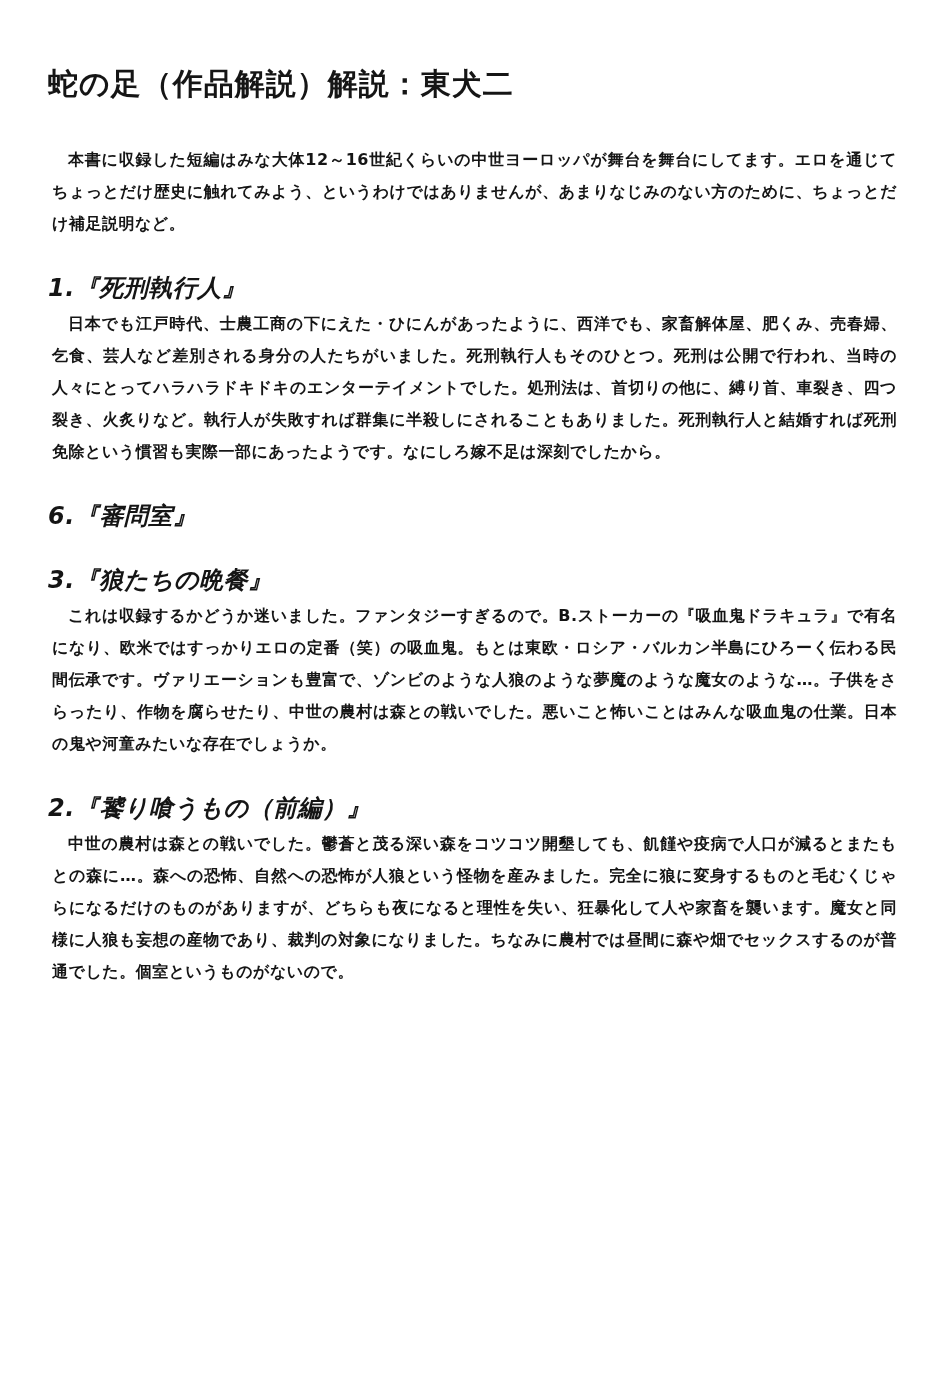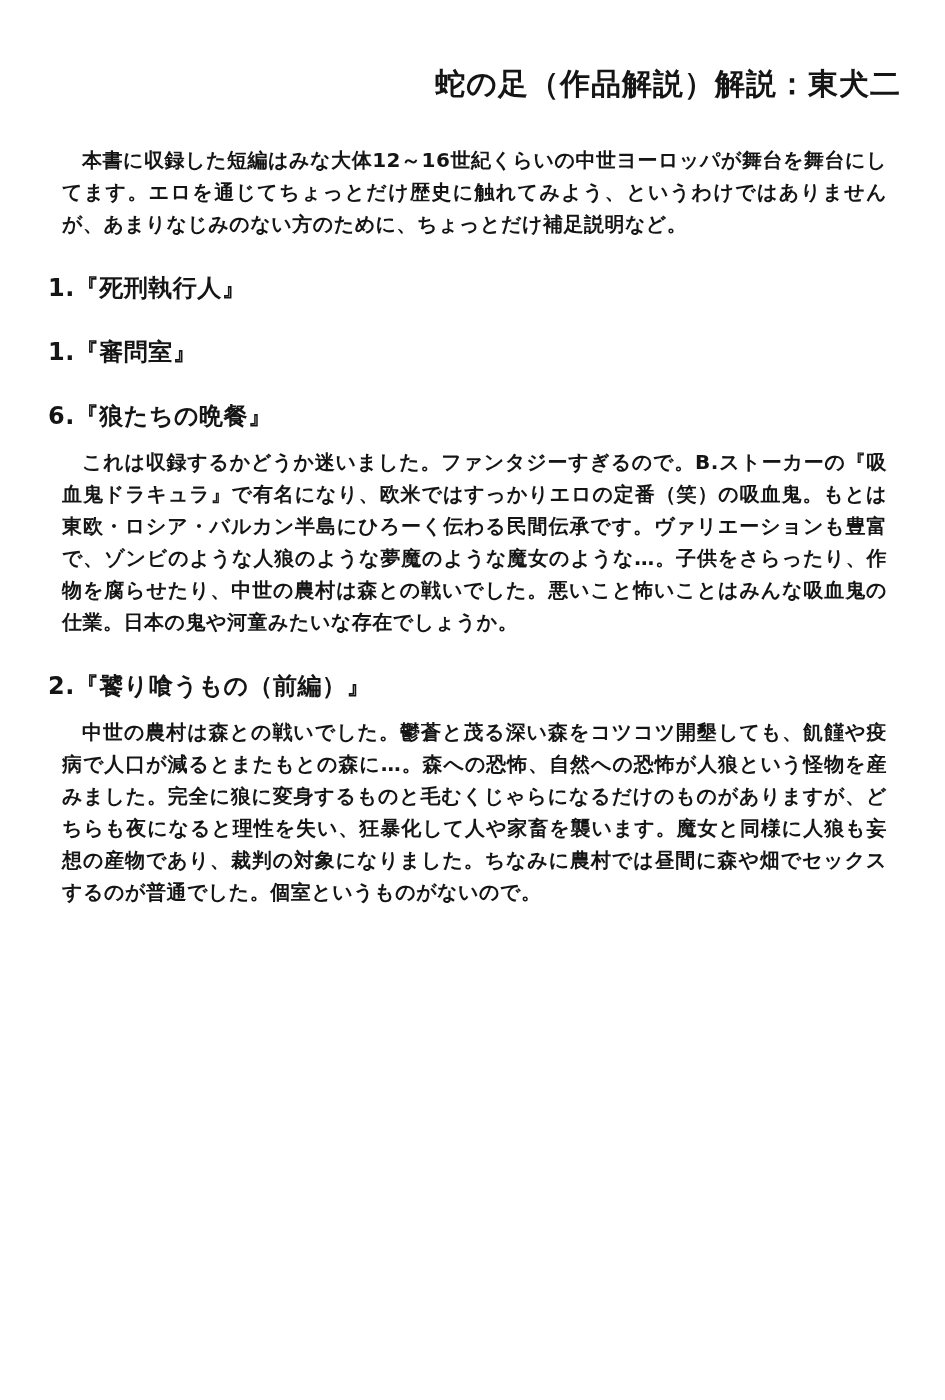--- a/index.html
+++ b/index.html
@@ -15,69 +15,71 @@
     background: #ffffff;
     color: #151515;
     font-family: "DejaVu Sans", sans-serif;
     overflow: hidden;
     box-sizing: border-box;
     padding: 64px 44px 0 48px;
   }
   .doc-title {
     font-size: 30px;
     font-weight: bold;
-    text-align: right;
+    text-align: left;
     letter-spacing: 1px;
     line-height: 40px;
     margin: 0 0 40px 0;
   }
   .block {
     margin: 0 0 32px 0;
   }
   .para {
-    font-size: 20px;
+    font-size: 16px;
     font-weight: bold;
     line-height: 32px;
     letter-spacing: 0.5px;
     text-align: justify;
     text-justify: inter-ideograph;
-    margin: 14px;
+    margin: 4px;
   }
   .para.indent {
     text-indent: 1em;
   }
   .section-heading {
     font-size: 24px;
     font-weight: bold;
     line-height: 32px;
     letter-spacing: 0.5px;
     margin: 0;
+    font-style: italic;
   }
 </style>
 </head>
 <body>
 
 <div class="page">
 
   <h1 class="doc-title">蛇の足（作品解説）解説：東犬二</h1>
 
   <div class="block">
     <p class="para indent">本書に収録した短編はみな大体12～16世紀くらいの中世ヨーロッパが舞台を舞台にしてます。エロを通じてちょっとだけ歴史に触れてみよう、というわけではありませんが、あまりなじみのない方のために、ちょっとだけ補足説明など。</p>
   </div>
 
   <div class="block">
     <div class="section-heading">1.『死刑執行人』</div>
+    <p class="para indent">日本でも江戸時代、士農工商の下にえた・ひにんがあったように、西洋でも、家畜解体屋、肥くみ、売春婦、乞食、芸人など差別される身分の人たちがいました。死刑執行人もそのひとつ。死刑は公開で行われ、当時の人々にとってハラハラドキドキのエンターテイメントでした。処刑法は、首切りの他に、縛り首、車裂き、四つ裂き、火炙りなど。執行人が失敗すれば群集に半殺しにされることもありました。死刑執行人と結婚すれば死刑免除という慣習も実際一部にあったようです。なにしろ嫁不足は深刻でしたから。</p>
   </div>
 
   <div class="block">
-    <div class="section-heading">1.『審問室』</div>
+    <div class="section-heading">6.『審問室』</div>
   </div>
 
   <div class="block">
-    <div class="section-heading">6.『狼たちの晩餐』</div>
+    <div class="section-heading">3.『狼たちの晩餐』</div>
     <p class="para indent">これは収録するかどうか迷いました。ファンタジーすぎるので。B.ストーカーの『吸血鬼ドラキュラ』で有名になり、欧米ではすっかりエロの定番（笑）の吸血鬼。もとは東欧・ロシア・バルカン半島にひろーく伝わる民間伝承です。ヴァリエーションも豊富で、ゾンビのような人狼のような夢魔のような魔女のような…。子供をさらったり、作物を腐らせたり、中世の農村は森との戦いでした。悪いこと怖いことはみんな吸血鬼の仕業。日本の鬼や河童みたいな存在でしょうか。</p>
   </div>
 
   <div class="block">
     <div class="section-heading">2.『饕り喰うもの（前編）』</div>
     <p class="para indent">中世の農村は森との戦いでした。鬱蒼と茂る深い森をコツコツ開墾しても、飢饉や疫病で人口が減るとまたもとの森に…。森への恐怖、自然への恐怖が人狼という怪物を産みました。完全に狼に変身するものと毛むくじゃらになるだけのものがありますが、どちらも夜になると理性を失い、狂暴化して人や家畜を襲います。魔女と同様に人狼も妄想の産物であり、裁判の対象になりました。ちなみに農村では昼間に森や畑でセックスするのが普通でした。個室というものがないので。</p>
   </div>
 
 </div>
 

